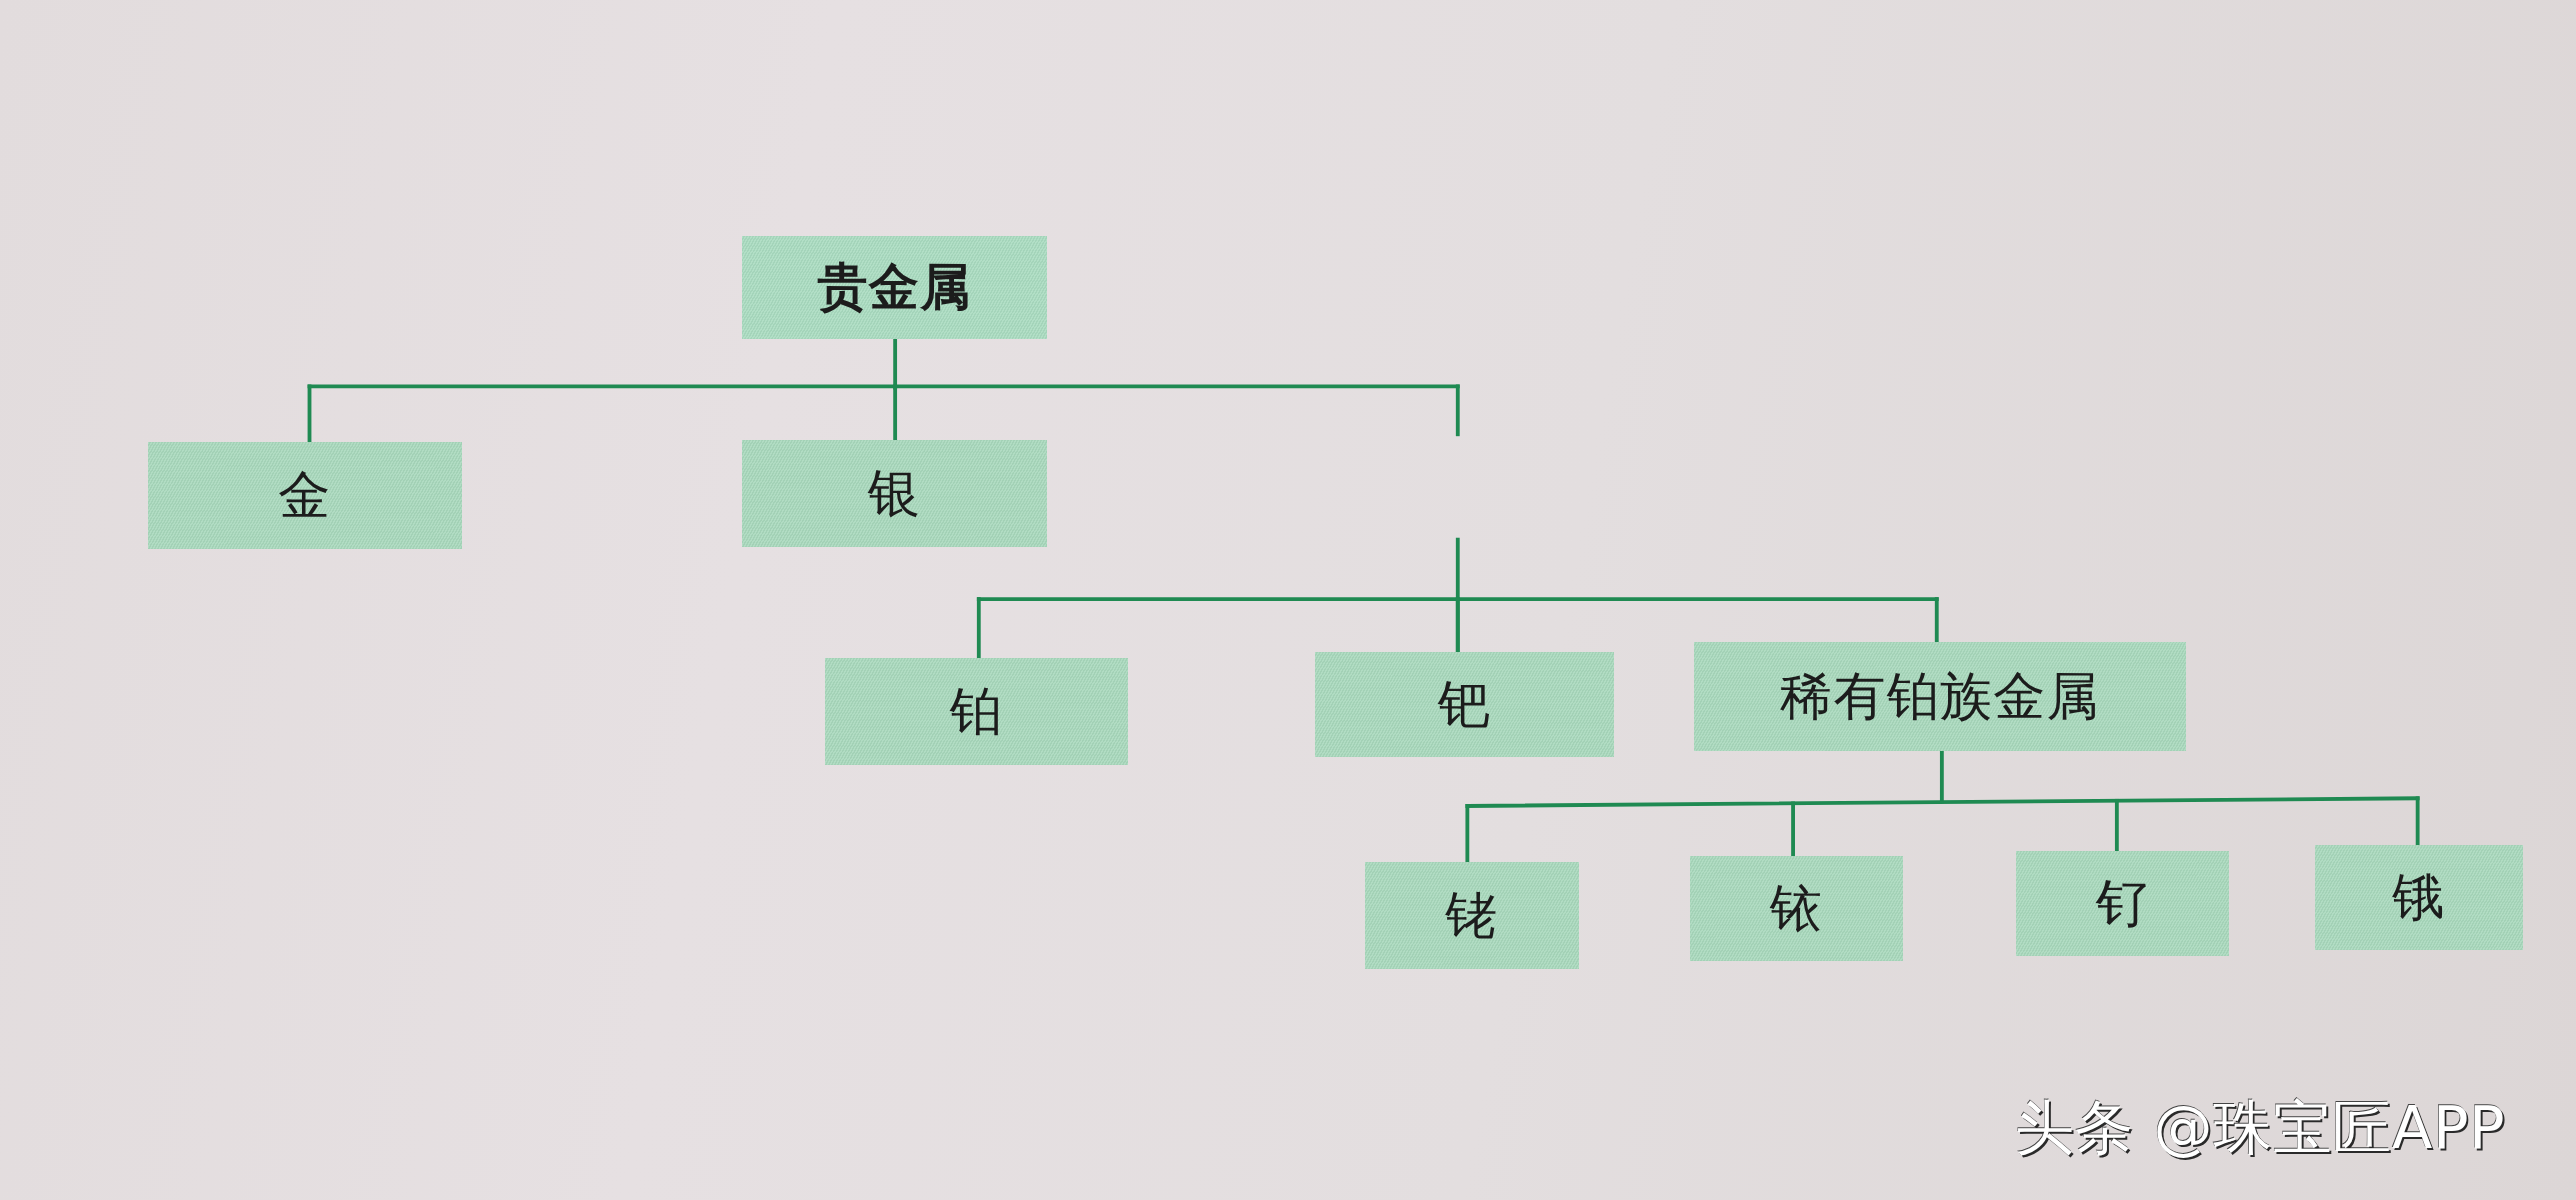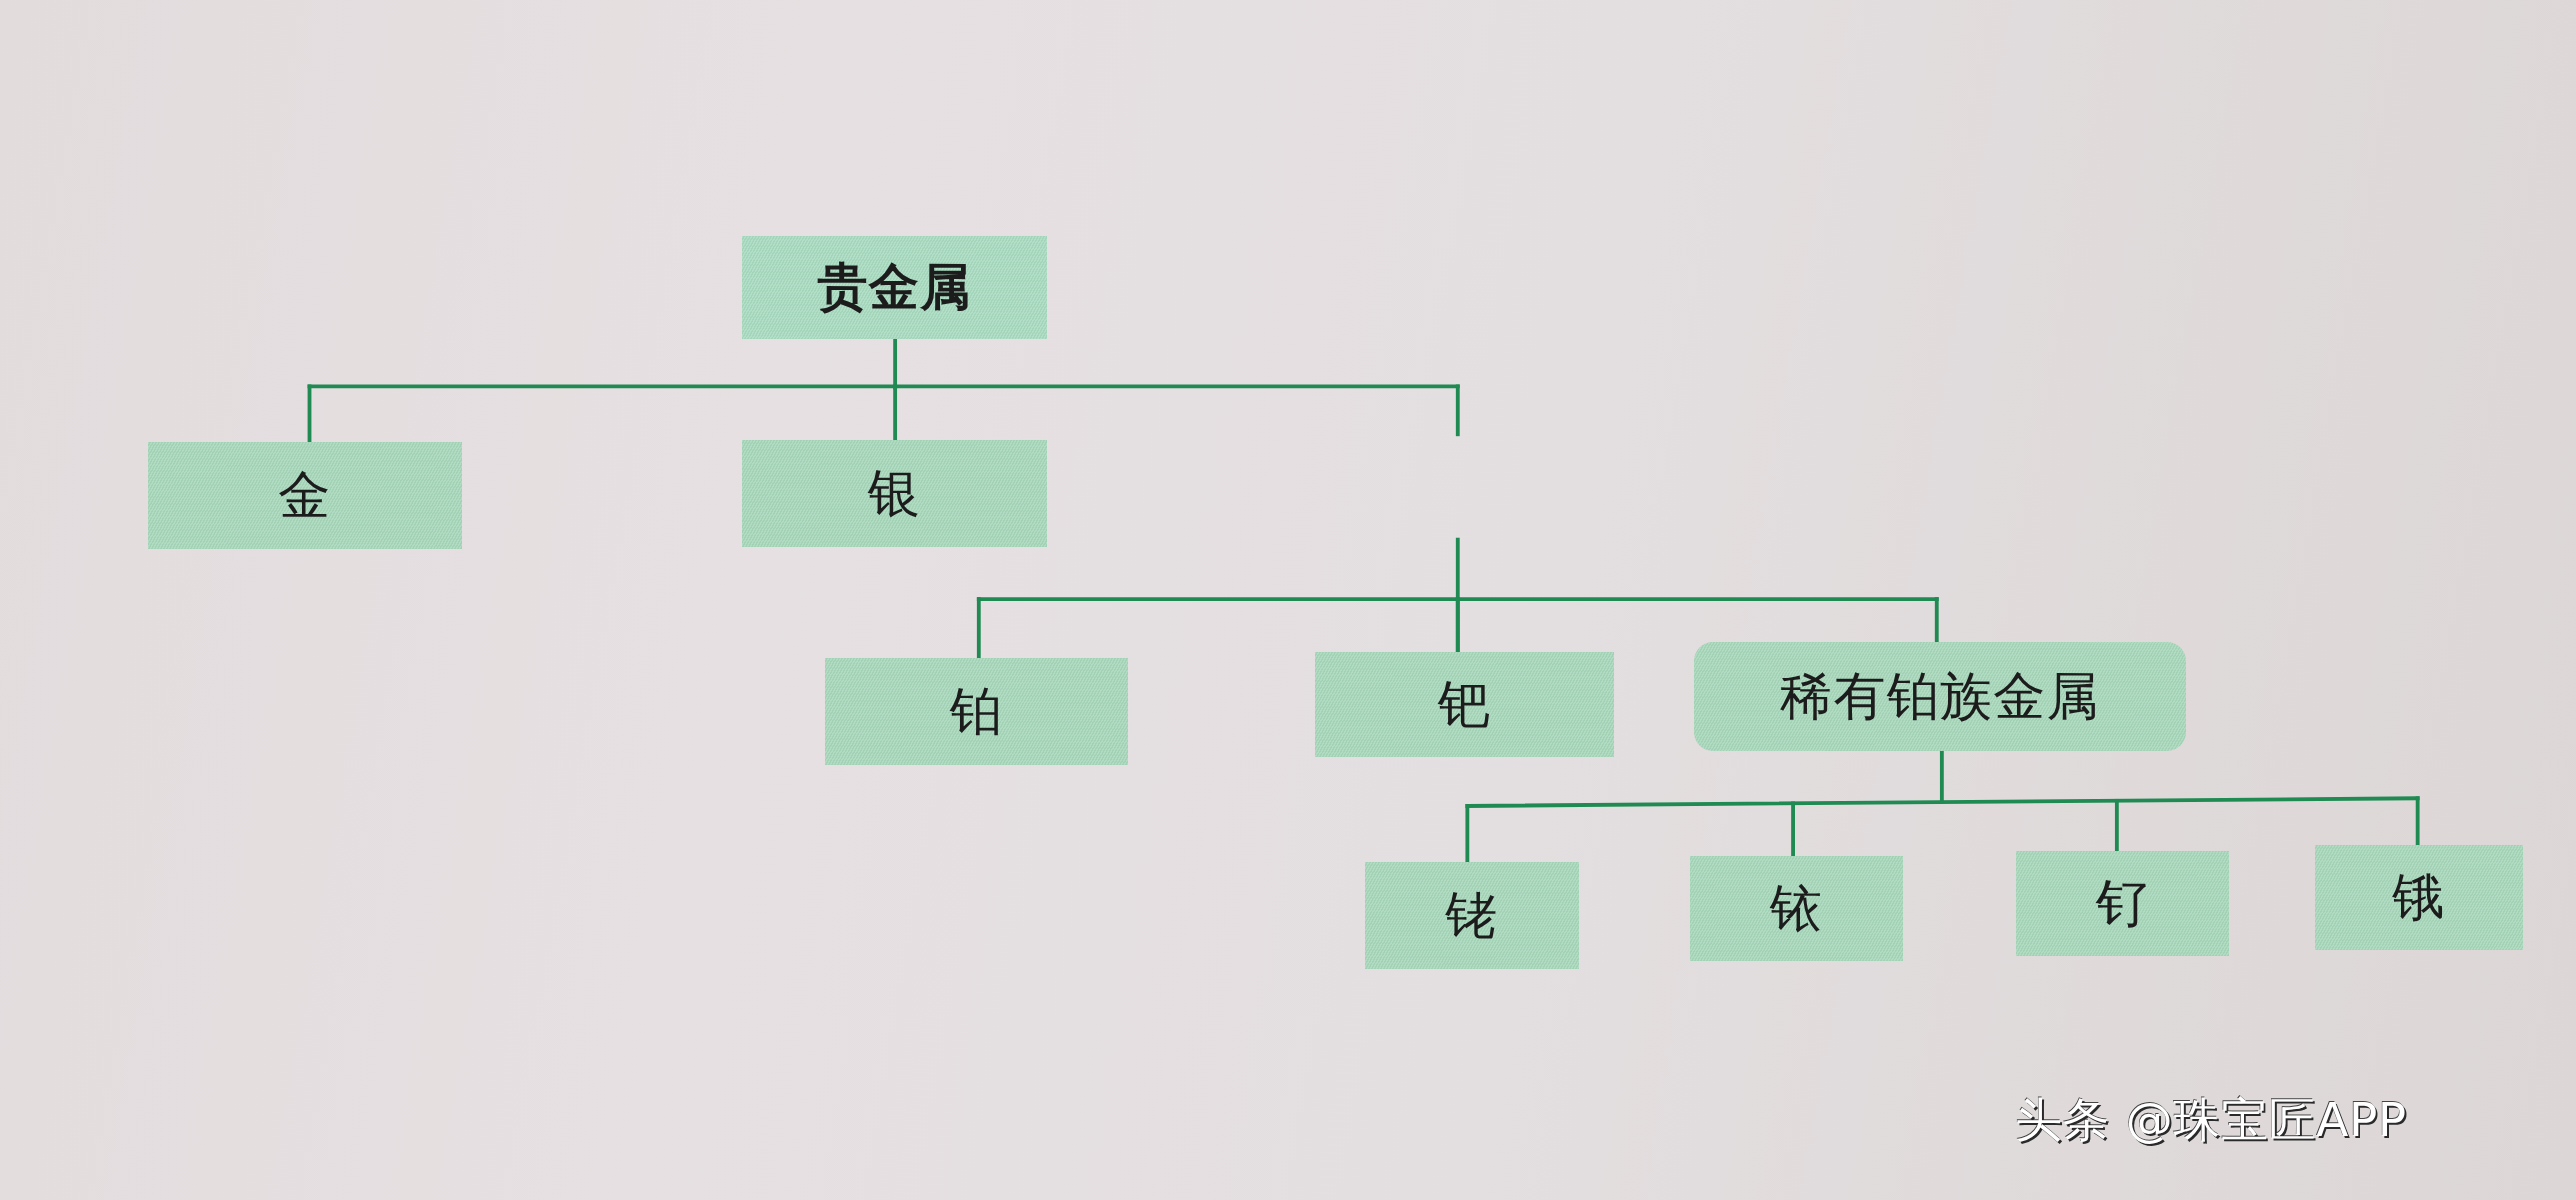--- a/index.html
+++ b/index.html
@@ -19,21 +19,21 @@
       color: #1c1c1c;
       font-size: 52px;
       letter-spacing: 1.3px;
       box-sizing: border-box;
     }
     .node.root { font-family: "DejaVu Sans", "Liberation Sans", sans-serif; font-weight: bold; font-size: 50px; background-color: #a9dbc0; }
     .node.l1-mid { background-color: #a3d2b6; }
     .watermark {
       position: absolute; left: 1987px; top: 1089px;
       font-family: "DejaVu Sans", "Liberation Sans", sans-serif;
-      font-size: 47px; color: #ffffff;
+      font-size: 59px; color: #ffffff;
       text-shadow: 1.9px 1.9px 0 #2a2a2a, -0.6px -0.6px 0 #444;
       letter-spacing: 0.6px;
       white-space: nowrap;
     }
   </style>
 </head>
 <body>
 
 <div class="canvas">
 
@@ -71,21 +71,21 @@
   <div class="node" style="left:714px; top:440px; width:305px; height:107px;">
     <span>银</span>
   </div>
 
   <div class="node" style="left:797px; top:658px; width:303px; height:107px;">
     <span>铂</span>
   </div>
   <div class="node" style="left:1287px; top:652px; width:299px; height:105px;">
     <span>钯</span>
   </div>
-  <div class="node" style="left:1666px; top:642px; width:492px; height:109px;border-radius:19px;">
+  <div class="node" style="left:1666px; top:642px; width:492px; height:109px;">
     <span>稀有铂族金属</span>
   </div>
 
   <div class="node" style="left:1337px; top:862px; width:214px; height:107px;">
     <span>铑</span>
   </div>
   <div class="node" style="left:1662px; top:856px; width:213px; height:105px;">
     <span>铱</span>
   </div>
   <div class="node" style="left:1988px; top:851px; width:213px; height:105px;">

